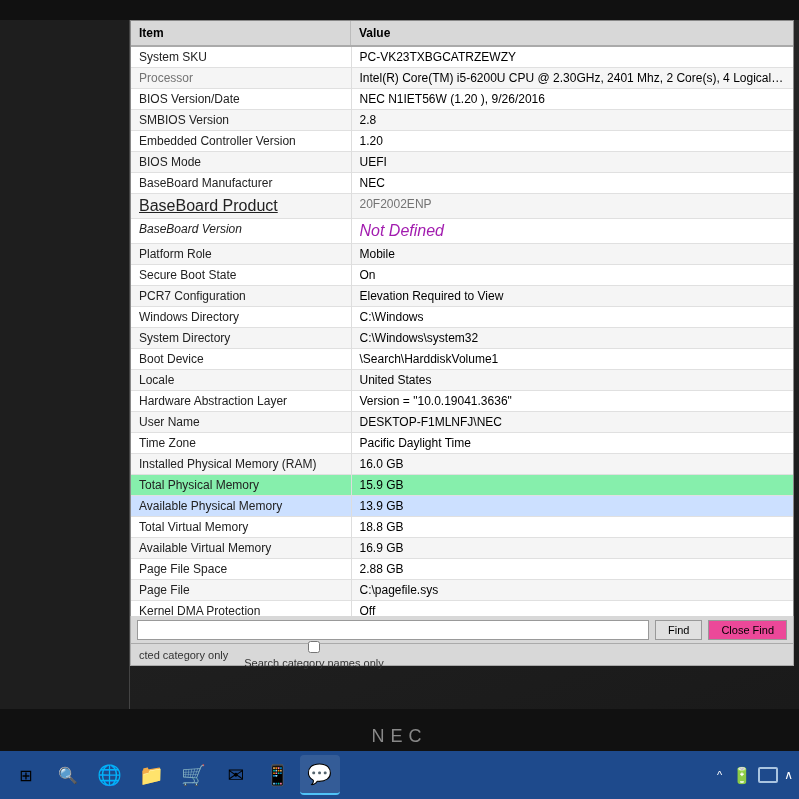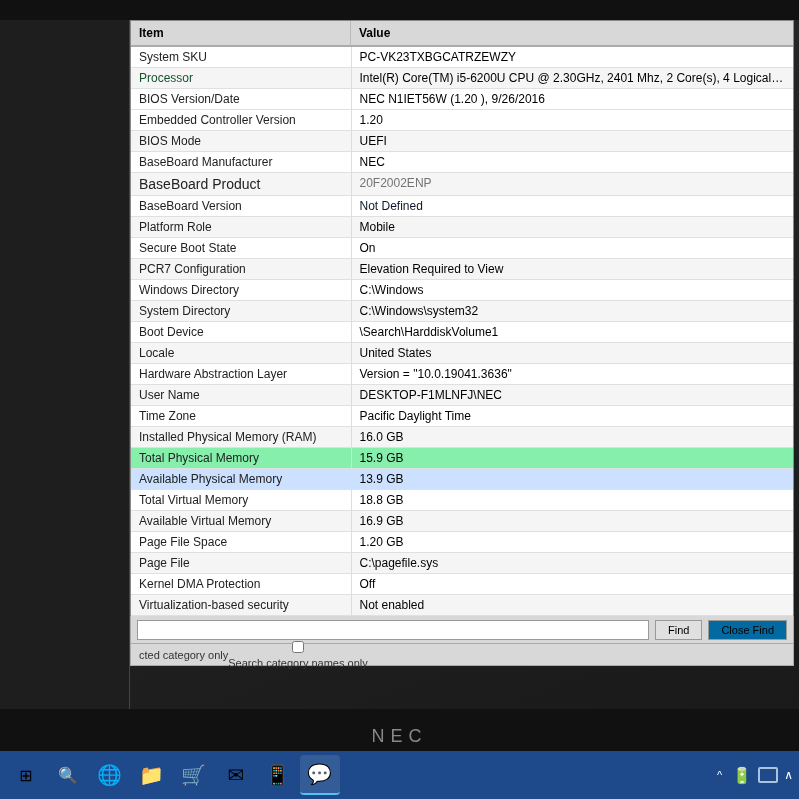--- a/index.html
+++ b/index.html
@@ -60,46 +60,50 @@
   </div>
 
   <div style="overflow:hidden;height:calc(100% - 28px);">
     <table id="main-table" style="width:100%;border-collapse:collapse;font-size:12px;">
       <tbody id="table-rows">
           <tr style="background: rgb(255, 255, 255); border-bottom: 1px solid rgb(224, 224, 224);">
             <td style="width: 220px; padding: 3px 8px; border-right: 1px solid rgb(221, 221, 221); color: rgb(34, 34, 34); font-size: 12px; white-space: nowrap; overflow: hidden; text-overflow: ellipsis; max-width: 220px;">System SKU</td>
             <td style="padding: 3px 8px; color: rgb(0, 0, 0); font-size: 12px; overflow: hidden; white-space: nowrap; text-overflow: ellipsis; max-width: 430px;">PC-VK23TXBGCATRZEWZY</td>
           </tr>
           <tr style="background: rgb(245, 245, 245); border-bottom: 1px solid rgb(224, 224, 224);">
-            <td style="width: 220px; padding: 3px 8px; border-right: 1px solid rgb(221, 221, 221); color: #14532d; font-size: 12px; white-space: nowrap; overflow: hidden; text-overflow: ellipsis; max-width: 220px;">Processor</td>
+            <td style="width: 220px; padding: 3px 8px; border-right: 1px solid rgb(221, 221, 221); color: #737373; font-size: 12px; white-space: nowrap; overflow: hidden; text-overflow: ellipsis; max-width: 220px;">Processor</td>
             <td style="padding: 3px 8px; color: rgb(0, 0, 0); font-size: 12px; overflow: hidden; white-space: nowrap; text-overflow: ellipsis; max-width: 430px;">Intel(R) Core(TM) i5-6200U CPU @ 2.30GHz, 2401 Mhz, 2 Core(s), 4 Logical Pr...</td>
           </tr>
           <tr style="background: rgb(255, 255, 255); border-bottom: 1px solid rgb(224, 224, 224);">
             <td style="width: 220px; padding: 3px 8px; border-right: 1px solid rgb(221, 221, 221); color: rgb(34, 34, 34); font-size: 12px; white-space: nowrap; overflow: hidden; text-overflow: ellipsis; max-width: 220px;">BIOS Version/Date</td>
             <td style="padding: 3px 8px; color: rgb(0, 0, 0); font-size: 12px; overflow: hidden; white-space: nowrap; text-overflow: ellipsis; max-width: 430px;">NEC N1IET56W (1.20 ), 9/26/2016</td>
           </tr>
+          <tr style="background: rgb(245, 245, 245); border-bottom: 1px solid rgb(224, 224, 224);">
+            <td style="width: 220px; padding: 3px 8px; border-right: 1px solid rgb(221, 221, 221); color: rgb(34, 34, 34); font-size: 12px; white-space: nowrap; overflow: hidden; text-overflow: ellipsis; max-width: 220px;">SMBIOS Version</td>
+            <td style="padding: 3px 8px; color: rgb(0, 0, 0); font-size: 12px; overflow: hidden; white-space: nowrap; text-overflow: ellipsis; max-width: 430px;">2.8</td>
+          </tr>
           <tr style="background: rgb(255, 255, 255); border-bottom: 1px solid rgb(224, 224, 224);">
             <td style="width: 220px; padding: 3px 8px; border-right: 1px solid rgb(221, 221, 221); color: rgb(34, 34, 34); font-size: 12px; white-space: nowrap; overflow: hidden; text-overflow: ellipsis; max-width: 220px;">Embedded Controller Version</td>
             <td style="padding: 3px 8px; color: rgb(0, 0, 0); font-size: 12px; overflow: hidden; white-space: nowrap; text-overflow: ellipsis; max-width: 430px;">1.20</td>
           </tr>
           <tr style="background: rgb(245, 245, 245); border-bottom: 1px solid rgb(224, 224, 224);">
             <td style="width: 220px; padding: 3px 8px; border-right: 1px solid rgb(221, 221, 221); color: rgb(34, 34, 34); font-size: 12px; white-space: nowrap; overflow: hidden; text-overflow: ellipsis; max-width: 220px;">BIOS Mode</td>
             <td style="padding: 3px 8px; color: rgb(0, 0, 0); font-size: 12px; overflow: hidden; white-space: nowrap; text-overflow: ellipsis; max-width: 430px;">UEFI</td>
           </tr>
           <tr style="background: rgb(255, 255, 255); border-bottom: 1px solid rgb(224, 224, 224);">
             <td style="width: 220px; padding: 3px 8px; border-right: 1px solid rgb(221, 221, 221); color: rgb(34, 34, 34); font-size: 12px; white-space: nowrap; overflow: hidden; text-overflow: ellipsis; max-width: 220px;">BaseBoard Manufacturer</td>
             <td style="padding: 3px 8px; color: rgb(0, 0, 0); font-size: 12px; overflow: hidden; white-space: nowrap; text-overflow: ellipsis; max-width: 430px;">NEC</td>
           </tr>
           <tr style="background: rgb(245, 245, 245); border-bottom: 1px solid rgb(224, 224, 224);">
-            <td style="width: 220px; padding: 3px 8px; border-right: 1px solid rgb(221, 221, 221); color: rgb(34, 34, 34); font-size: 14px; white-space: nowrap; overflow: hidden; text-overflow: ellipsis; max-width: 220px;">BaseBoard Product</td>
+            <td style="width: 220px; padding: 3px 8px; border-right: 1px solid rgb(221, 221, 221); color: rgb(34, 34, 34); font-size: 16px; white-space: nowrap; overflow: hidden; text-overflow: ellipsis; max-width: 220px; text-decoration: underline;">BaseBoard Product</td>
             <td style="padding: 3px 8px; color: #737373; font-size: 12px; overflow: hidden; white-space: nowrap; text-overflow: ellipsis; max-width: 430px;">20F2002ENP</td>
           </tr>
-          <tr style="background: rgb(255, 255, 255); border-bottom: 1px solid rgb(224, 224, 224);">
+          <tr style="background: rgb(255, 255, 255); border-bottom: 1px solid rgb(224, 224, 224); font-style: italic;">
             <td style="width: 220px; padding: 3px 8px; border-right: 1px solid rgb(221, 221, 221); color: rgb(34, 34, 34); font-size: 12px; white-space: nowrap; overflow: hidden; text-overflow: ellipsis; max-width: 220px;">BaseBoard Version</td>
-            <td style="padding: 3px 8px; color: #0f172a; font-size: 12px; overflow: hidden; white-space: nowrap; text-overflow: ellipsis; max-width: 430px;">Not Defined</td>
+            <td style="padding: 3px 8px; color: #a21caf; font-size: 16px; overflow: hidden; white-space: nowrap; text-overflow: ellipsis; max-width: 430px;">Not Defined</td>
           </tr>
           <tr style="background: rgb(245, 245, 245); border-bottom: 1px solid rgb(224, 224, 224);">
             <td style="width: 220px; padding: 3px 8px; border-right: 1px solid rgb(221, 221, 221); color: rgb(34, 34, 34); font-size: 12px; white-space: nowrap; overflow: hidden; text-overflow: ellipsis; max-width: 220px;">Platform Role</td>
             <td style="padding: 3px 8px; color: rgb(0, 0, 0); font-size: 12px; overflow: hidden; white-space: nowrap; text-overflow: ellipsis; max-width: 430px;">Mobile</td>
           </tr>
           <tr style="background: rgb(255, 255, 255); border-bottom: 1px solid rgb(224, 224, 224);">
             <td style="width: 220px; padding: 3px 8px; border-right: 1px solid rgb(221, 221, 221); color: rgb(34, 34, 34); font-size: 12px; white-space: nowrap; overflow: hidden; text-overflow: ellipsis; max-width: 220px;">Secure Boot State</td>
             <td style="padding: 3px 8px; color: rgb(0, 0, 0); font-size: 12px; overflow: hidden; white-space: nowrap; text-overflow: ellipsis; max-width: 430px;">On</td>
           </tr>
           <tr style="background: rgb(245, 245, 245); border-bottom: 1px solid rgb(224, 224, 224);">
@@ -149,21 +153,21 @@
           <tr style="background: rgb(255, 255, 255); border-bottom: 1px solid rgb(224, 224, 224);">
             <td style="width: 220px; padding: 3px 8px; border-right: 1px solid rgb(221, 221, 221); color: rgb(34, 34, 34); font-size: 12px; white-space: nowrap; overflow: hidden; text-overflow: ellipsis; max-width: 220px;">Total Virtual Memory</td>
             <td style="padding: 3px 8px; color: rgb(0, 0, 0); font-size: 12px; overflow: hidden; white-space: nowrap; text-overflow: ellipsis; max-width: 430px;">18.8 GB</td>
           </tr>
           <tr style="background: rgb(245, 245, 245); border-bottom: 1px solid rgb(224, 224, 224);">
             <td style="width: 220px; padding: 3px 8px; border-right: 1px solid rgb(221, 221, 221); color: rgb(34, 34, 34); font-size: 12px; white-space: nowrap; overflow: hidden; text-overflow: ellipsis; max-width: 220px;">Available Virtual Memory</td>
             <td style="padding: 3px 8px; color: rgb(0, 0, 0); font-size: 12px; overflow: hidden; white-space: nowrap; text-overflow: ellipsis; max-width: 430px;">16.9 GB</td>
           </tr>
           <tr style="background: rgb(255, 255, 255); border-bottom: 1px solid rgb(224, 224, 224);">
             <td style="width: 220px; padding: 3px 8px; border-right: 1px solid rgb(221, 221, 221); color: rgb(34, 34, 34); font-size: 12px; white-space: nowrap; overflow: hidden; text-overflow: ellipsis; max-width: 220px;">Page File Space</td>
-            <td style="padding: 3px 8px; color: rgb(0, 0, 0); font-size: 12px; overflow: hidden; white-space: nowrap; text-overflow: ellipsis; max-width: 430px;">1.20 GB</td>
+            <td style="padding: 3px 8px; color: rgb(0, 0, 0); font-size: 12px; overflow: hidden; white-space: nowrap; text-overflow: ellipsis; max-width: 430px;">2.88 GB</td>
           </tr>
           <tr style="background: rgb(245, 245, 245); border-bottom: 1px solid rgb(224, 224, 224);">
             <td style="width: 220px; padding: 3px 8px; border-right: 1px solid rgb(221, 221, 221); color: rgb(34, 34, 34); font-size: 12px; white-space: nowrap; overflow: hidden; text-overflow: ellipsis; max-width: 220px;">Page File</td>
             <td style="padding: 3px 8px; color: rgb(0, 0, 0); font-size: 12px; overflow: hidden; white-space: nowrap; text-overflow: ellipsis; max-width: 430px;">C:\pagefile.sys</td>
           </tr>
           <tr style="background: rgb(255, 255, 255); border-bottom: 1px solid rgb(224, 224, 224);">
             <td style="width: 220px; padding: 3px 8px; border-right: 1px solid rgb(221, 221, 221); color: rgb(34, 34, 34); font-size: 12px; white-space: nowrap; overflow: hidden; text-overflow: ellipsis; max-width: 220px;">Kernel DMA Protection</td>
             <td style="padding: 3px 8px; color: rgb(0, 0, 0); font-size: 12px; overflow: hidden; white-space: nowrap; text-overflow: ellipsis; max-width: 430px;">Off</td>
           </tr>
           <tr style="background: rgb(245, 245, 245); border-bottom: 1px solid rgb(224, 224, 224);">
@@ -171,24 +175,24 @@
             <td style="padding: 3px 8px; color: rgb(0, 0, 0); font-size: 12px; overflow: hidden; white-space: nowrap; text-overflow: ellipsis; max-width: 430px;">Not enabled</td>
           </tr>
         </tbody>
     </table>
   </div>
 </div>
 
 <div style="position:absolute;bottom:155px;left:130px;right:5px;height:28px;background:#d8d8d8;border:1px solid #aaa;border-top:none;display:flex;align-items:center;padding:0 6px;gap:6px;">
   <input type="text" style="flex: 1 1 0%; height: 20px; border: 1px solid rgb(153, 153, 153); font-size: 12px; padding: 0px 4px; background: rgb(255, 255, 255);">
   <button style="height:20px;padding:0 12px;font-size:11px;background:#e0e0e0;border:1px solid #999;cursor:pointer;">Find</button>
-  <button style="height:20px;padding:0 12px;font-size:11px;background:#0369a1;border:1px solid #999;cursor:pointer;">Close Find</button>
-</div>
-
-<div style="position:absolute;bottom:133px;left:130px;right:5px;height:22px;background:#d8d8d8;border:1px solid #aaa;border-top:none;display:flex;align-items:center;padding:0 8px;gap:0;font-size:11px;color:#333;">
+  <button style="height:20px;padding:0 12px;font-size:11px;background:#ec4899;border:1px solid #999;cursor:pointer;">Close Find</button>
+</div>
+
+<div style="position:absolute;bottom:133px;left:130px;right:5px;height:22px;background:#d8d8d8;border:1px solid #aaa;border-top:none;display:flex;align-items:center;padding:0 8px;gap:16px;font-size:11px;color:#333;">
   <span>cted category only</span>
   <label style="display:flex;align-items:center;gap:4px;cursor:pointer;flex-direction:column;">
     <input type="checkbox" style="width: 12px; height: 12px;">
     <span>Search category names only</span>
   </label>
 </div>
 
 <div style="position:absolute;bottom:0;left:0;right:0;height:48px;background:#1e4a8c;display:flex;align-items:center;padding:0 6px;gap:2px;">
   <div style="width:40px;height:40px;display:flex;align-items:center;justify-content:center;font-size:16px;cursor:pointer;border-radius:4px;" title="Start">⊞</div>
   <div style="width:40px;height:40px;display:flex;align-items:center;justify-content:center;font-size:16px;cursor:pointer;border-radius:4px;" title="Search">🔍</div>

